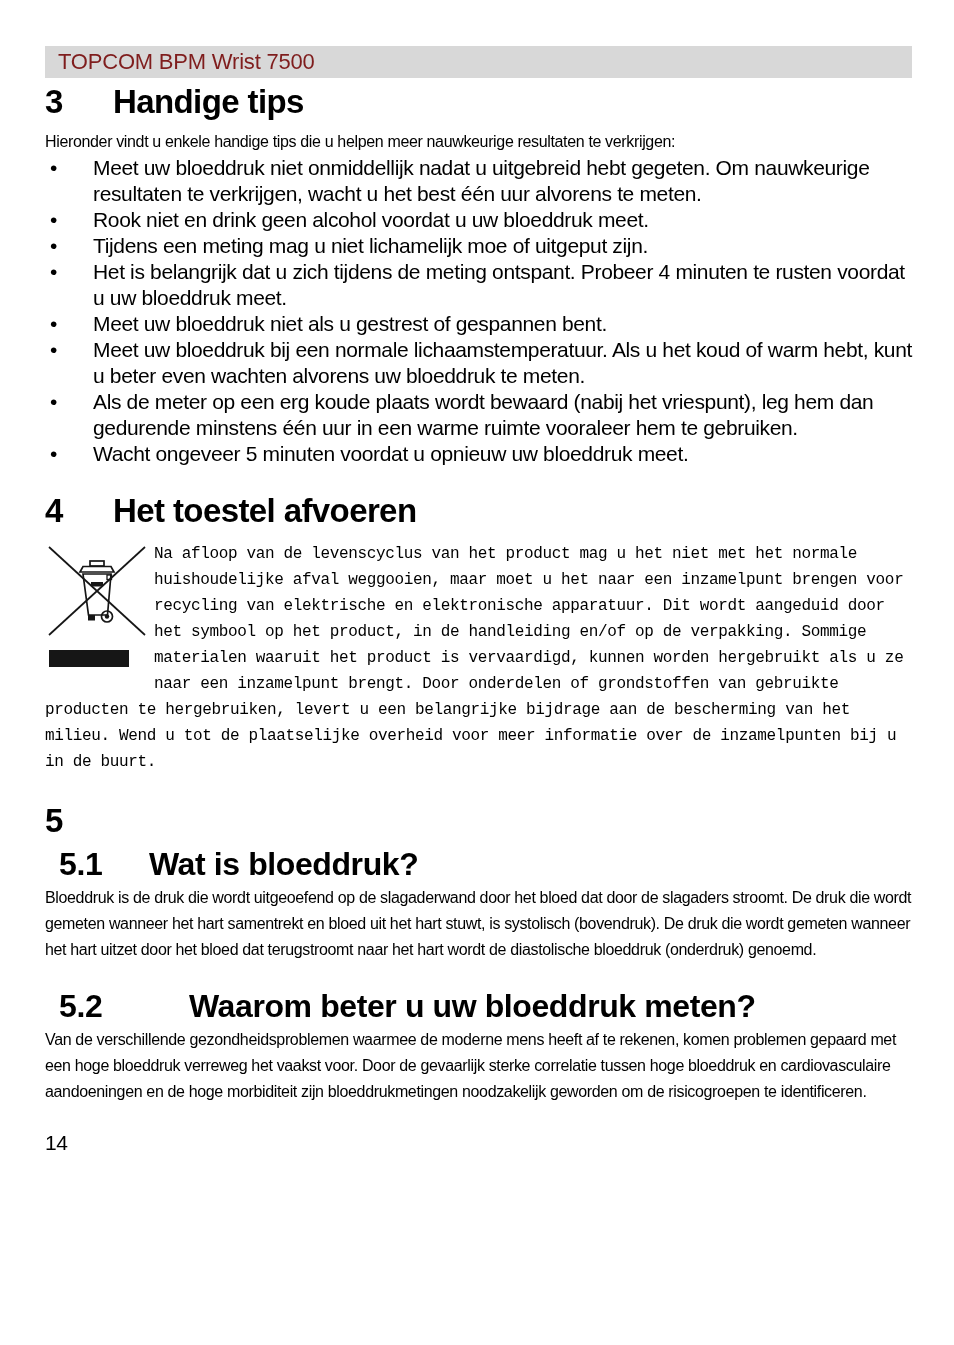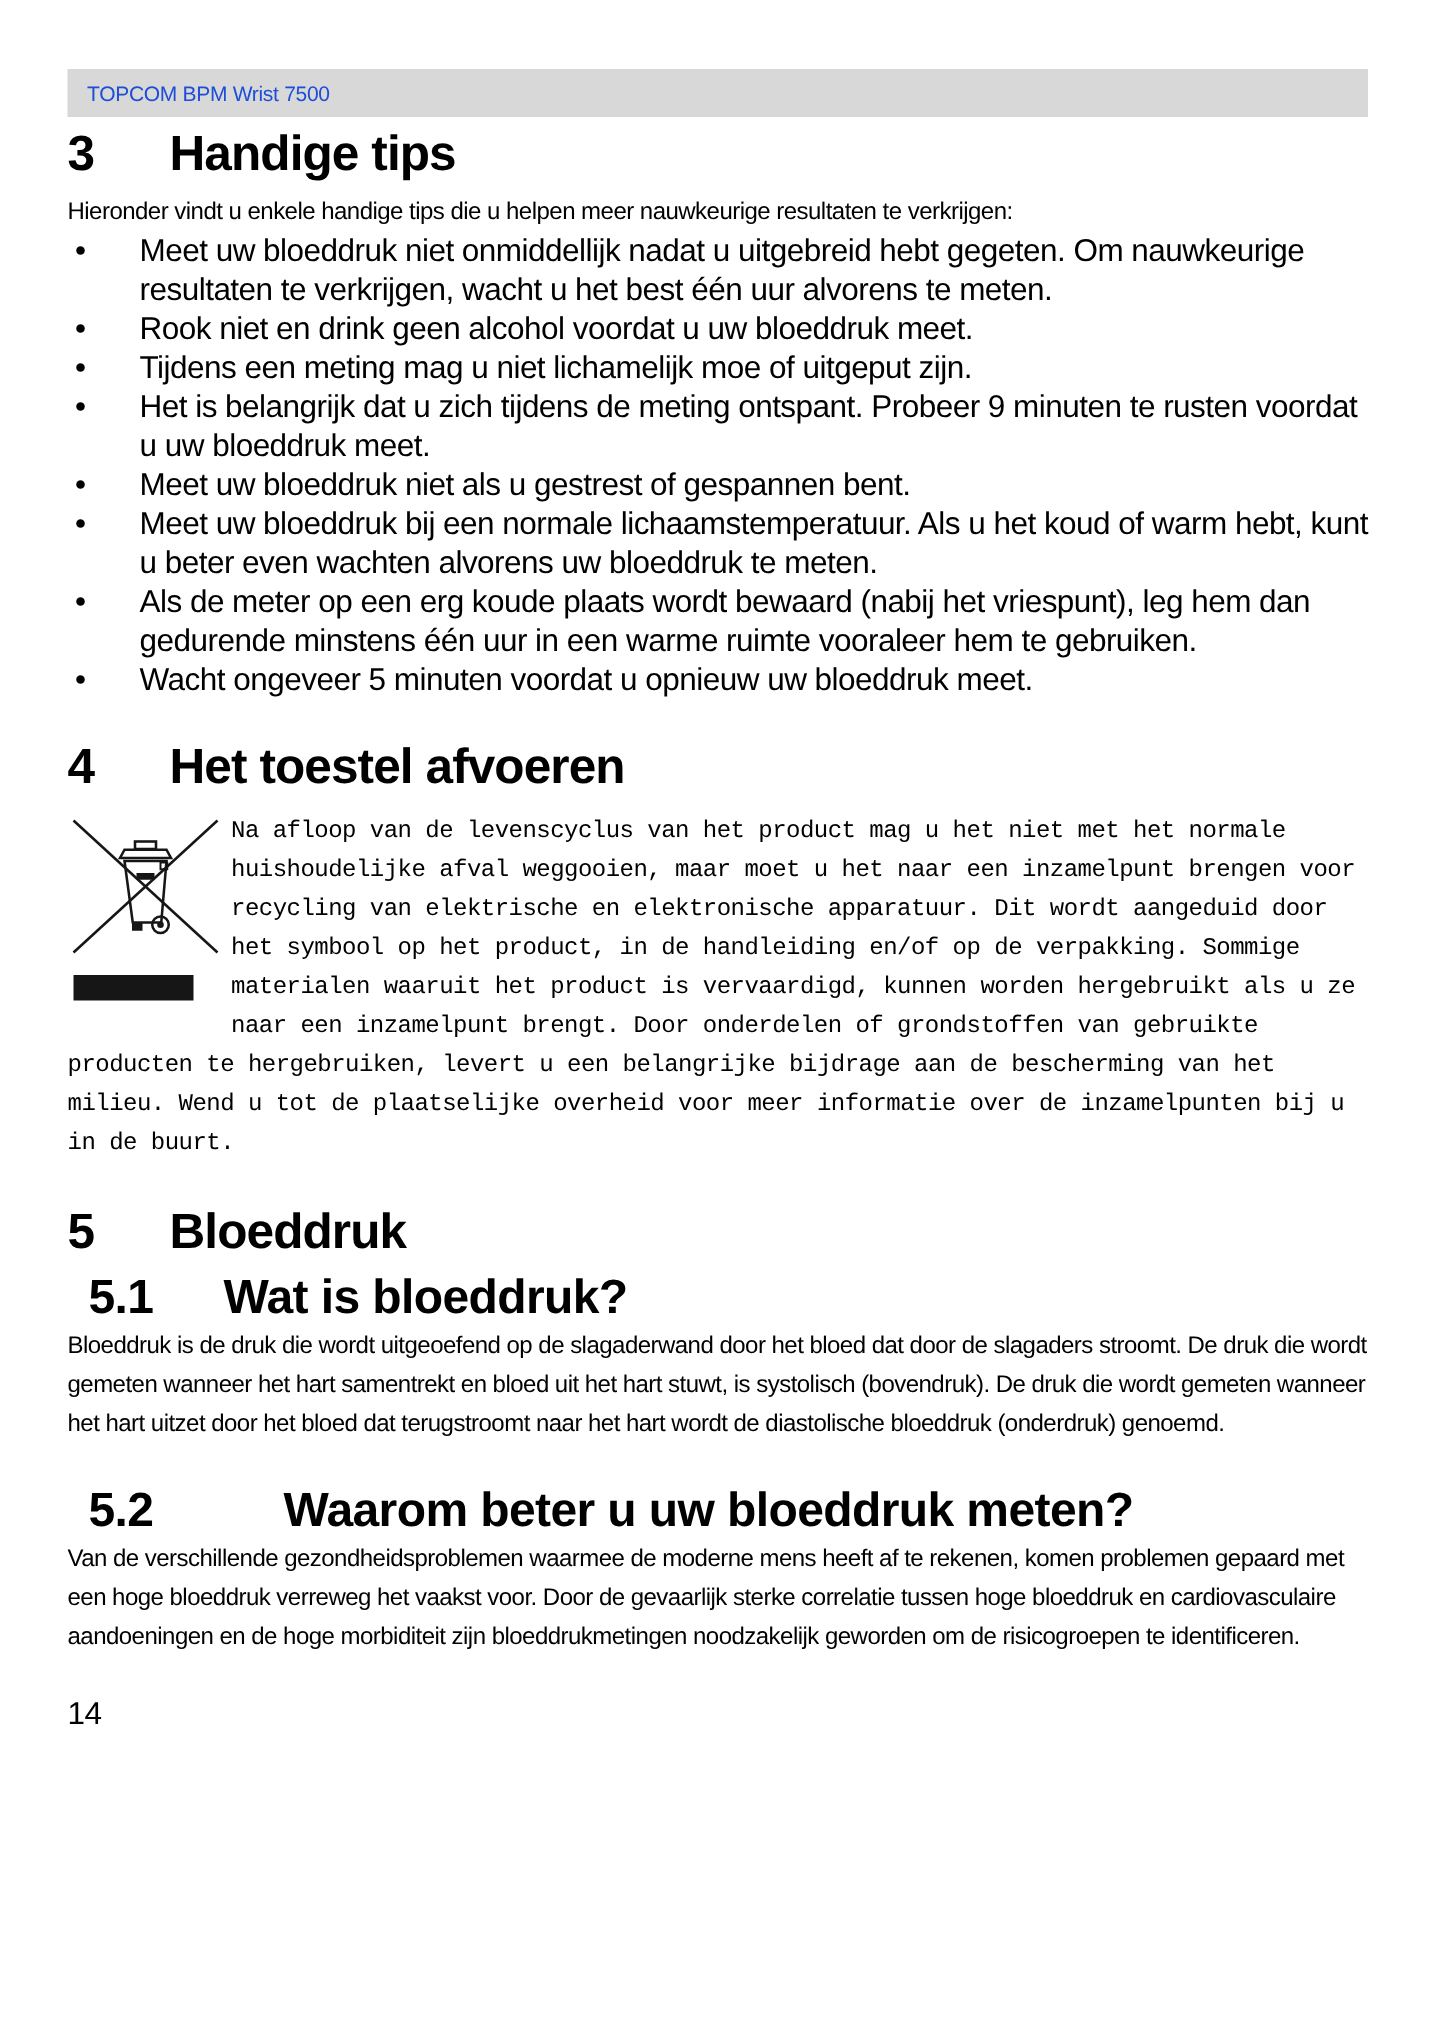--- a/index.html
+++ b/index.html
@@ -22,23 +22,23 @@
   }
   .topbar {
     margin: 46px 42px 0 45px;
     height: 32px;
     background: #d8d8d8;
     display: flex;
     align-items: center;
   }
   .topbar span {
     padding-left: 13px;
-    font-size: 14px;
+    font-size: 22px;
     letter-spacing: -0.2px;
-    color: #1d4ed8;
+    color: #7f1d1d;
   }
   .content {
     margin: 0 42px 0 45px; 
   }
   h1 {
     display: flex;
     font-size: 33px;
     font-weight: bold;
     letter-spacing: -0.6px;
     line-height: 40px;
@@ -116,21 +116,21 @@
       <div class="li">
         <span class="marker">•</span>
         <span class="litext">Rook niet en drink geen alcohol voordat u uw bloeddruk meet.</span>
       </div>
       <div class="li">
         <span class="marker">•</span>
         <span class="litext">Tijdens een meting mag u niet lichamelijk moe of uitgeput zijn.</span>
       </div>
       <div class="li">
         <span class="marker">•</span>
-        <span class="litext">Het is belangrijk dat u zich tijdens de meting ontspant. Probeer 9 minuten te rusten voordat u uw bloeddruk meet.</span>
+        <span class="litext">Het is belangrijk dat u zich tijdens de meting ontspant. Probeer 4 minuten te rusten voordat u uw bloeddruk meet.</span>
       </div>
       <div class="li">
         <span class="marker">•</span>
         <span class="litext">Meet uw bloeddruk niet als u gestrest of gespannen bent.</span>
       </div>
       <div class="li">
         <span class="marker">•</span>
         <span class="litext">Meet uw bloeddruk bij een normale lichaamstemperatuur. Als u het koud of warm hebt, kunt u beter even wachten alvorens uw bloeddruk te meten.</span>
       </div>
       <div class="li">
@@ -163,21 +163,20 @@
           <rect x="41" y="70" width="7" height="5.5" fill="#161616"></rect>
           <rect x="2" y="105" width="80" height="17" fill="#161616"></rect>
         </svg>
       </div>
       <p class="body">Na afloop van de levenscyclus van het product mag u het niet met het normale huishoudelijke afval weggooien, maar moet u het naar een inzamelpunt brengen voor recycling van elektrische en elektronische apparatuur. Dit wordt aangeduid door het symbool op het product, in de handleiding en/of op de verpakking. Sommige materialen waaruit het product is vervaardigd, kunnen worden hergebruikt als u ze naar een inzamelpunt brengt. Door onderdelen of grondstoffen van gebruikte producten te hergebruiken, levert u een belangrijke bijdrage aan de bescherming van het milieu. Wend u tot de plaatselijke overheid voor meer informatie over de inzamelpunten bij u in de buurt.</p>
       <div class="clear"></div>
     </div>
 
     <h1 class="sec5">
       <span class="hnum">5</span>
-      <span>Bloeddruk</span>
     </h1>
 
     <h2>
       <span class="hnum">5.1</span>
       <span>Wat is bloeddruk?</span>
     </h2>
     <p class="body">Bloeddruk is de druk die wordt uitgeoefend op de slagaderwand door het bloed dat door de slagaders stroomt. De druk die wordt gemeten wanneer het hart samentrekt en bloed uit het hart stuwt, is systolisch (bovendruk). De druk die wordt gemeten wanneer het hart uitzet door het bloed dat terugstroomt naar het hart wordt de diastolische bloeddruk (onderdruk) genoemd.</p>
 
     <h2 class="sub2">
       <span class="hnum">5.2</span>

